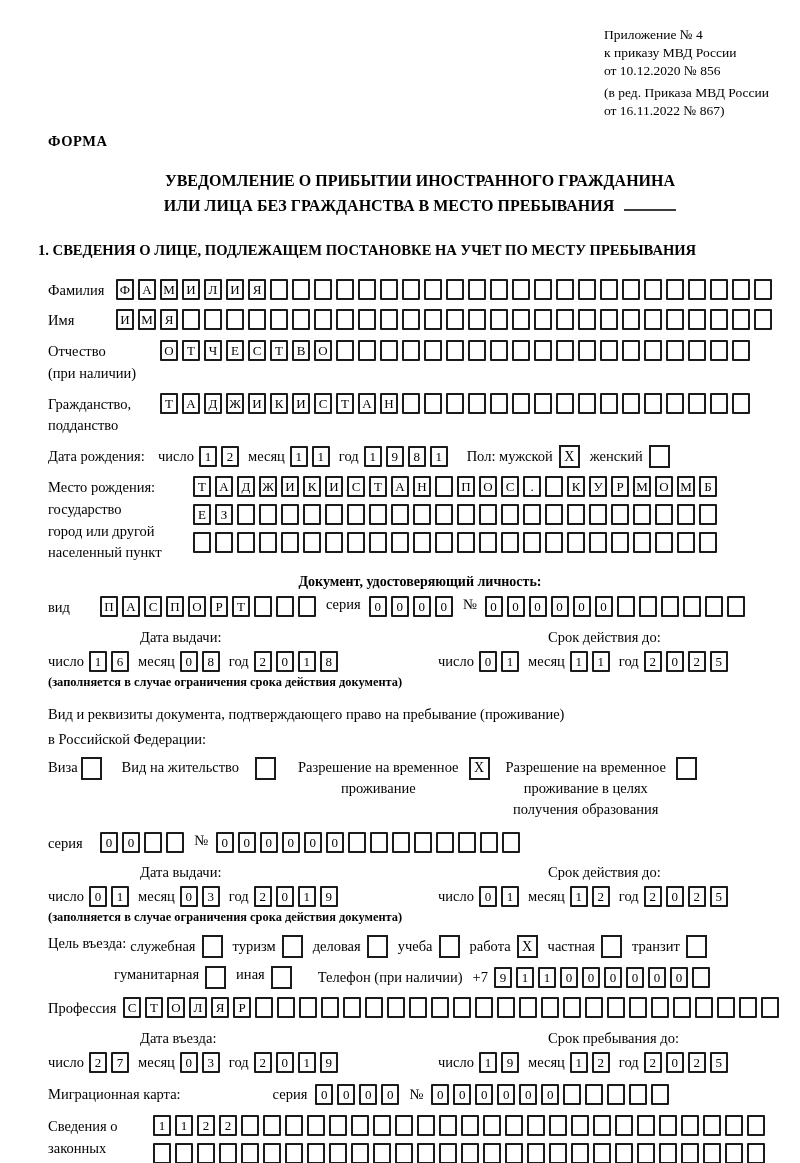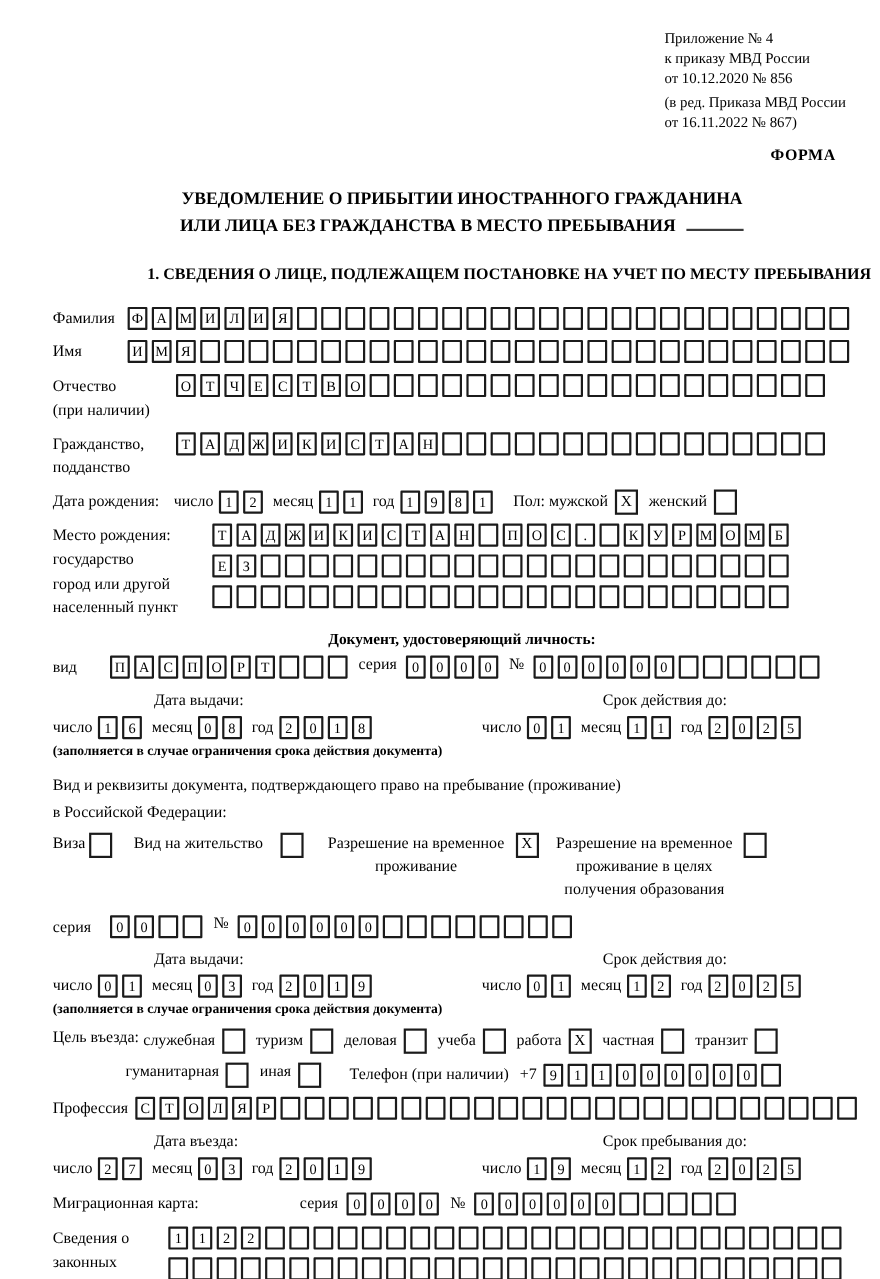--- a/index.html
+++ b/index.html
@@ -1,25 +1,25 @@
 <!DOCTYPE html>
 <html><head>
 <meta charset="utf-8">
 <style>
   html,body{margin:0;padding:0;background:#ffffff;}
   body{width:800px;height:1163px;color:#000;font-family:"Liberation Serif","DejaVu Serif",serif;font-size:14.5px;overflow:hidden;}
   .page{box-sizing:border-box;width:800px;height:1163px;padding:26px 8px 0 48px;}
 
   .appendix{margin-left:556px;font-size:13.5px;line-height:1.32;}
   .appendix-block2{margin-top:5px;}
-  .forma{margin-top:13px;padding-right:32px;text-align:right;font-weight:bold;font-size:14.5px;letter-spacing:.6px;}
+  .forma{margin-top:13px;padding-right:32px;text-align:left;font-weight:bold;font-size:14.5px;letter-spacing:.6px;}
 
   .title{margin-top:19px;text-align:center;font-weight:bold;font-size:16px;line-height:1.55;}
   .title-underline{display:inline-block;width:52px;border-bottom:2.5px solid #3c3c3c;margin-left:10px;vertical-align:baseline;}
-  .section1{margin-top:23px;margin-left:-10px;text-align:right;font-weight:bold;font-size:14.6px;}
+  .section1{margin-top:23px;margin-left:-10px;text-align:left;font-weight:bold;font-size:14.6px;}
 
   .frow{display:flex;align-items:flex-start;margin-top:8px;}
   .flabel{flex:0 0 auto;line-height:1.5;padding-top:1px;}
   .w68{width:68px}.w112{width:112px}.w145{width:145px}.w75{width:75px}.w105{width:105px}
   .cells{display:flex;gap:4px;flex:0 0 auto;}
   .cells-col{display:flex;flex-direction:column;gap:7px;}
   .cell{flex:0 0 auto;box-sizing:border-box;width:18px;height:21px;border:2px solid #1b1b1b;border-radius:1px;
         display:inline-flex;align-items:center;justify-content:center;font-size:13px;line-height:1;}
   .cbox{flex:0 0 auto;box-sizing:border-box;width:21px;height:23px;border:2px solid #1b1b1b;margin-left:6px;
         display:inline-flex;align-items:center;justify-content:center;font-size:14px;}

